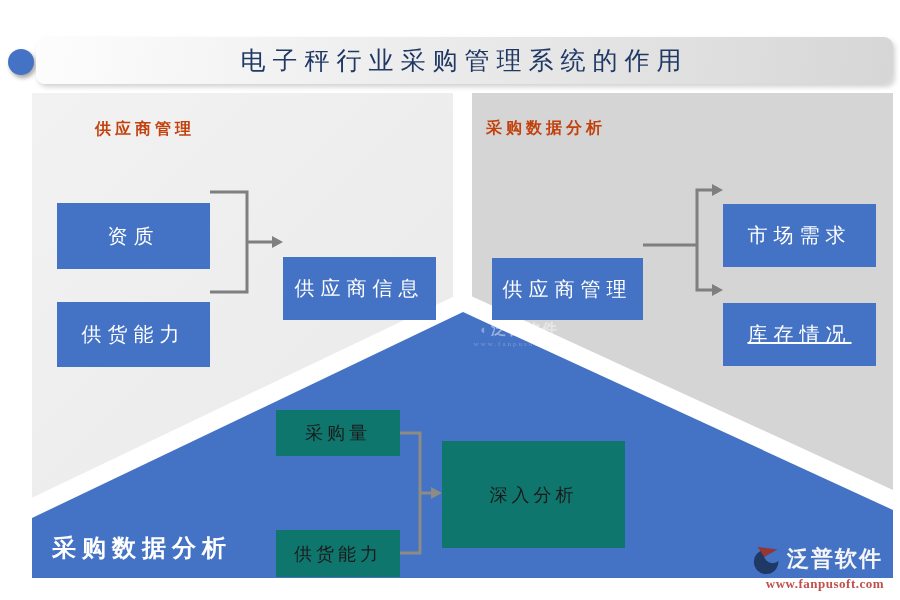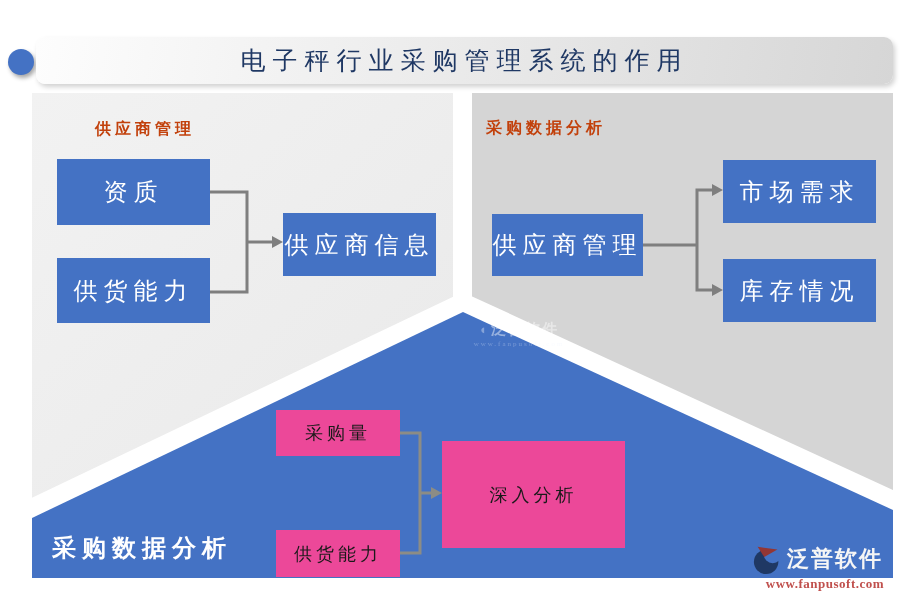--- a/index.html
+++ b/index.html
@@ -41,28 +41,28 @@
   .section-title.analysis{
     left:52px;top:532px;color:#ffffff;font-size:24px;letter-spacing:6px;z-index:4;
   }
   
   #diagram-svg{position:absolute;left:0;top:0;z-index:2;}
   
   .box{
     position:absolute;z-index:3;display:flex;align-items:center;justify-content:center;
     white-space:nowrap;
   }
-  .box.blue{background:#4472c4;color:#ffffff;font-size:24px;letter-spacing:6px;}
-  .box.gray{background:#ec4899;color:#1a1a1a;font-size:18px;letter-spacing:4px;}
+  .box.blue{background:#4472c4;color:#ffffff;font-size:20px;letter-spacing:6px;margin-top:44px;}
+  .box.gray{background:#0f766e;color:#1a1a1a;font-size:18px;letter-spacing:4px;}
   .box-qualification{left:57px;top:159px;width:153px;height:66px;}
   .box-supply-capacity{left:57px;top:258px;width:153px;height:65px;}
   .box-supplier-info{left:283px;top:213px;width:153px;height:63px;letter-spacing:4px;}
   .box-make-plan{left:492px;top:214px;width:151px;height:62px;}
   .box-market-demand{left:723px;top:160px;width:153px;height:63px;}
-  .box-inventory-status{left:723px;top:259px;width:153px;height:63px;}
+  .box-inventory-status{left:723px;top:259px;width:153px;height:63px;text-decoration:underline;}
   .box-purchase-volume{left:276px;top:410px;width:124px;height:46px;}
   .box-purchase-cost{left:276px;top:530px;width:124px;height:47px;}
   .box-deep-analysis{left:442px;top:441px;width:183px;height:107px;font-size:19px;background:#d9d9d9;}
   
   .watermark{
     position:absolute;left:444px;top:320px;width:150px;z-index:4;text-align:center;
     pointer-events:none;
   }
   .watermark-row{display:flex;align-items:center;justify-content:center;gap:4px;}
   .watermark-text{color:rgba(255,255,255,0.45);font-size:15px;font-weight:bold;letter-spacing:2px;}

